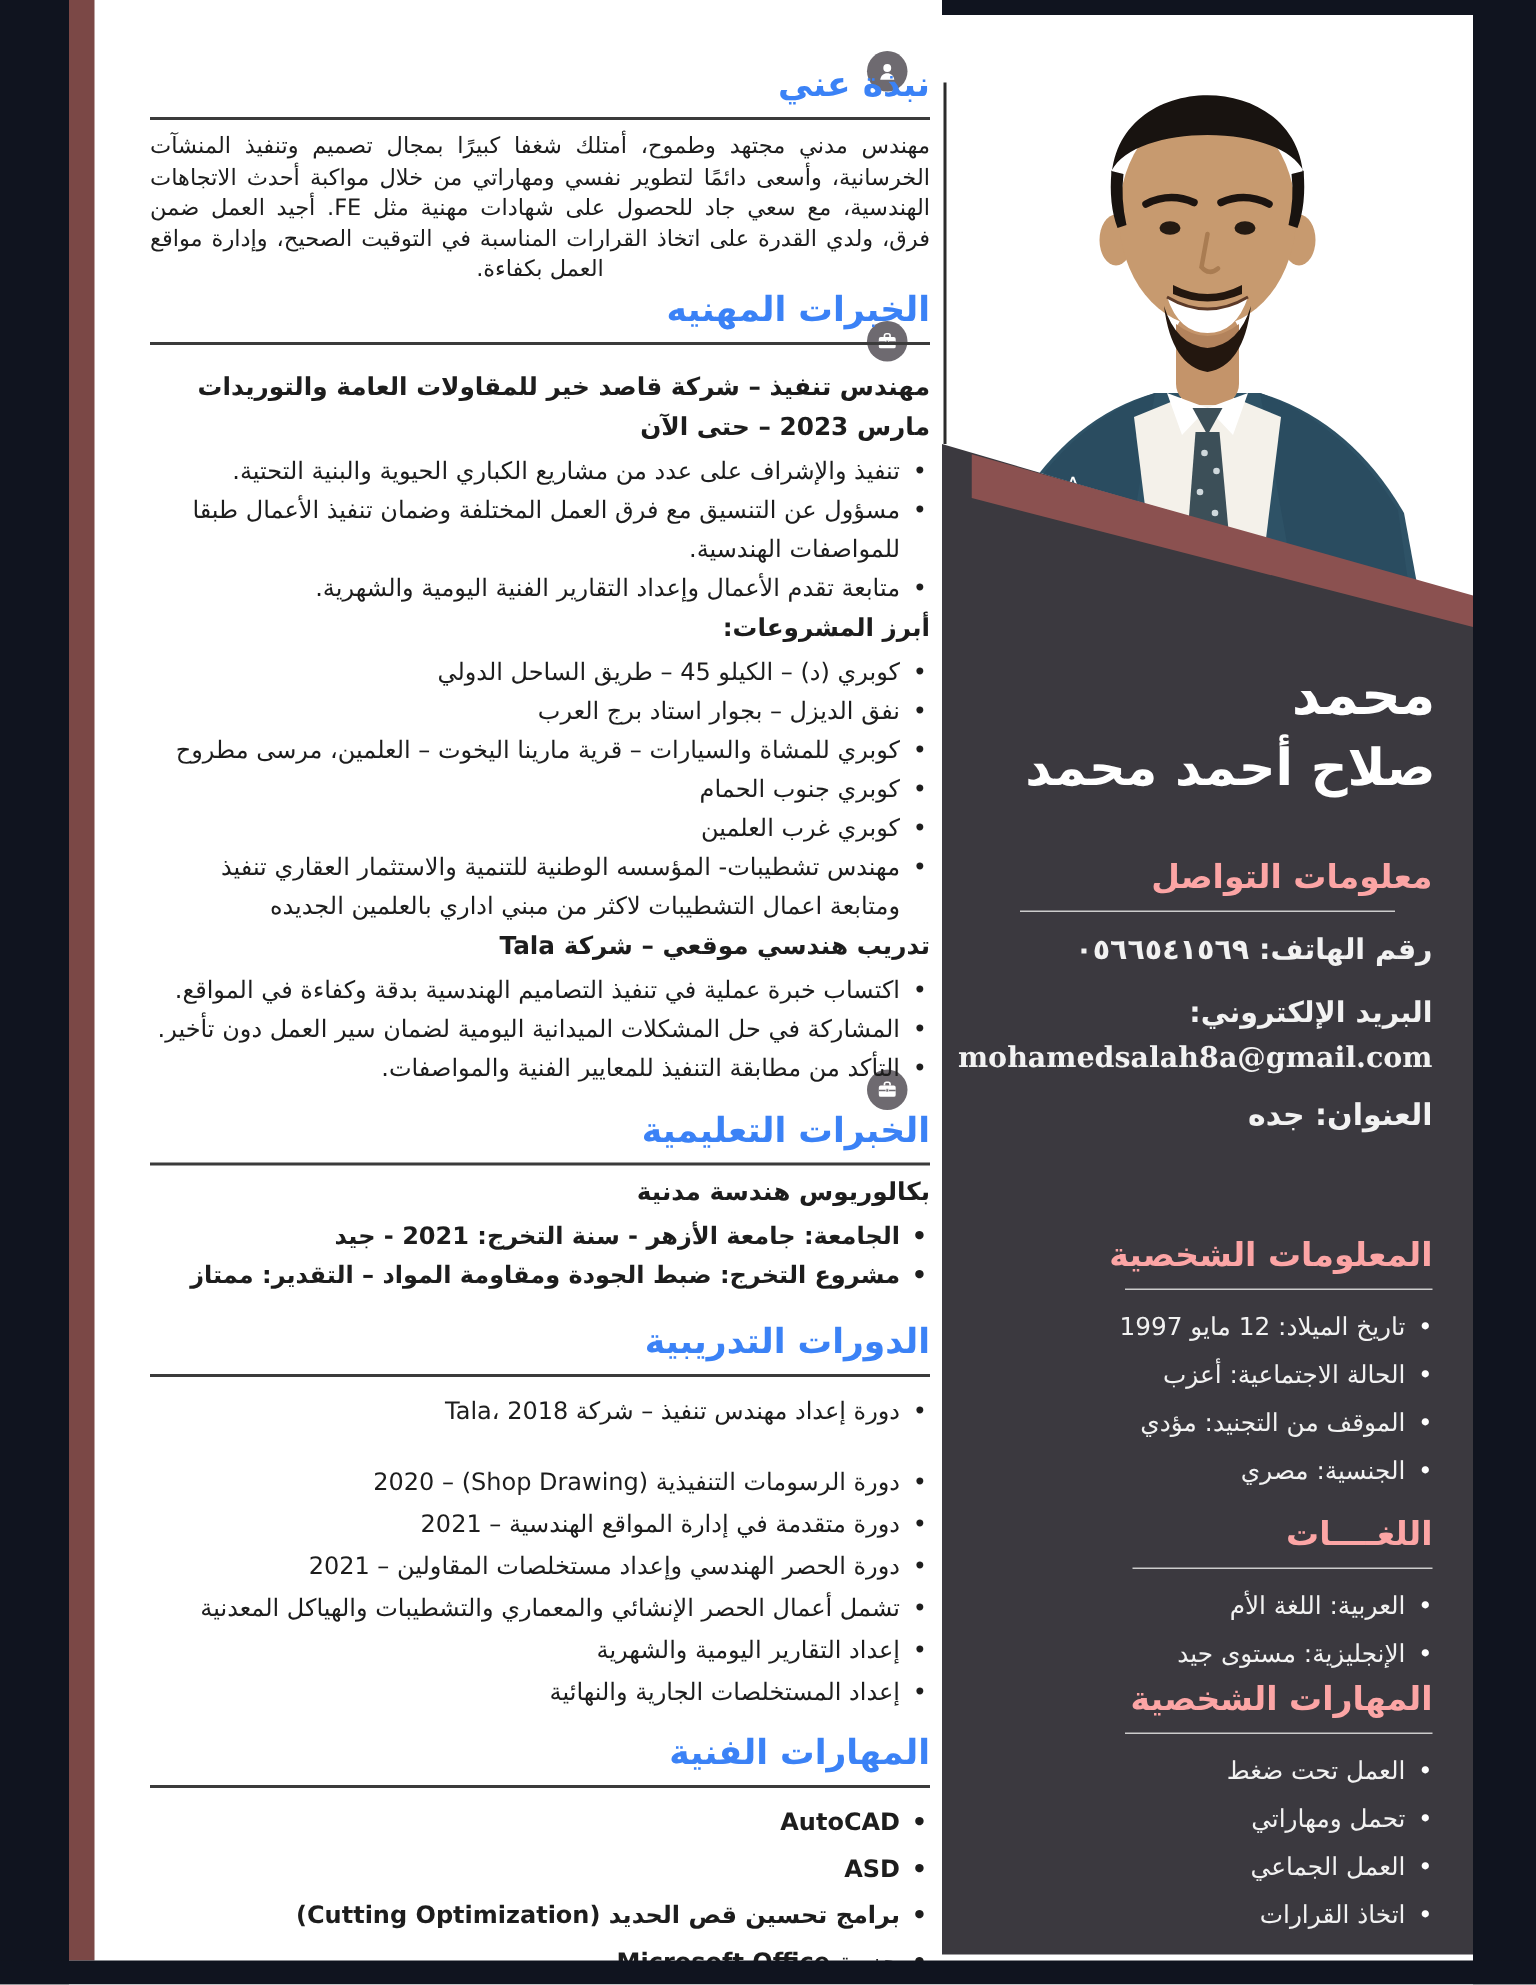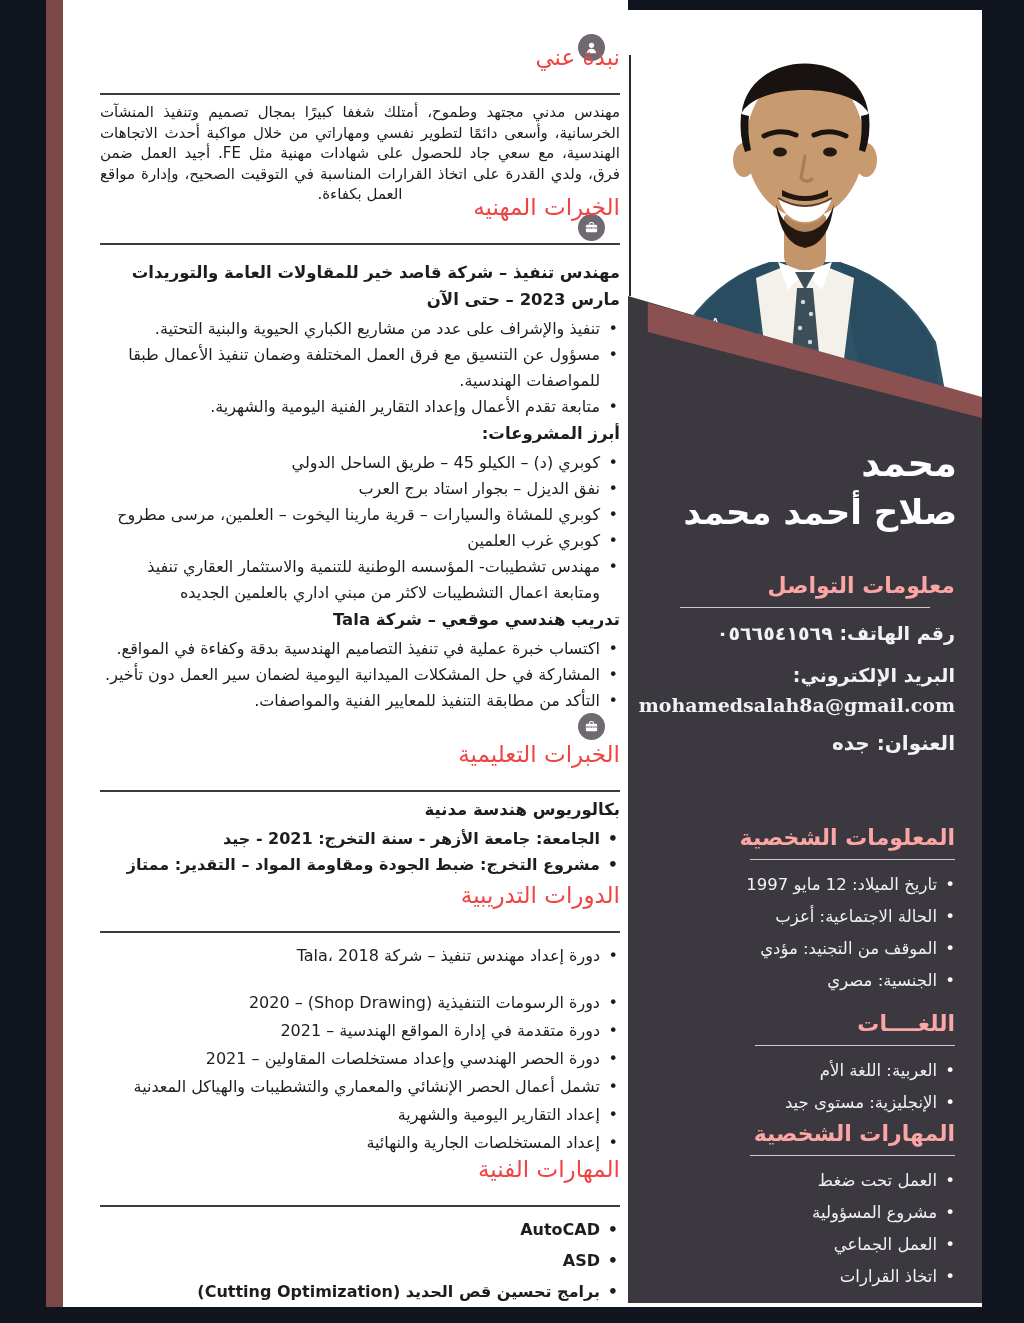--- a/index.html
+++ b/index.html
@@ -11,22 +11,22 @@
   .bar-left{left:0;top:0;width:46px;height:1323px;background:#10141f;}
   .stripe-maroon{left:46px;top:0;width:17px;height:1307px;background:#7b4846;}
   .bar-right{left:982px;top:0;width:42px;height:1323px;background:#10141f;}
   .bar-top-side{left:628px;top:0;width:396px;height:10px;background:#10141f;}
   .bar-bottom{left:0;top:1307px;width:1024px;height:16px;background:#10141f;}
   .vline{left:629px;top:55px;width:2px;height:241px;background:#2b2b2b;}
 
   
   .main{left:100px;top:0;width:520px;height:1307px;direction:rtl;color:#1d1d1d;}
   .sec{position:absolute;right:0;width:520px;}
-  h2.hd{margin:0;font-size:23px;line-height:34px;font-weight:normal;color:#ef4444;
-        border-bottom:2px solid #3b3b3b;padding-bottom:19px;text-align:right;}
+  h2.hd{margin:0;font-size:23px;line-height:34px;font-weight:bold;color:#3b82f6;
+        border-bottom:2px solid #3b3b3b;padding-bottom:4px;text-align:right;}
   .icon-badge{position:absolute;width:27px;height:27px;border-radius:50%;
               background:#6e6a70;display:flex;align-items:center;justify-content:center;}
   .about-p{margin:7px 0 0;font-size:15px;line-height:20.5px;font-weight:500;
            text-align:justify;text-align-last:center;}
   .b{font-weight:bold;}
   .line{font-size:16.5px;line-height:27px;margin-top:0;}
   ul.blt{list-style:none;margin:3px 0 0;padding:0;}
   ul.blt li{position:relative;padding-right:20px;font-size:16px;line-height:26px;text-align:right;}
   ul.blt li::before{content:"•";position:absolute;right:2px;top:0;}
   ul.gap li{margin-bottom:2px;}
@@ -98,20 +98,21 @@
     <li>تنفيذ والإشراف على عدد من مشاريع الكباري الحيوية والبنية التحتية.</li>
         <li>مسؤول عن التنسيق مع فرق العمل المختلفة وضمان تنفيذ الأعمال طبقا للمواصفات الهندسية.</li>
         <li>متابعة تقدم الأعمال وإعداد التقارير الفنية اليومية والشهرية.</li>
       </ul>
     <div class="line b">أبرز المشروعات:</div>
     <ul class="blt">
 
     <li>كوبري (د) – الكيلو 45 – طريق الساحل الدولي</li>
         <li>نفق الديزل – بجوار استاد برج العرب</li>
         <li>كوبري للمشاة والسيارات – قرية مارينا اليخوت – العلمين، مرسى مطروح</li>
+        <li>كوبري جنوب الحمام</li>
         <li>كوبري غرب العلمين</li>
         <li>مهندس تشطيبات- المؤسسه الوطنية للتنمية والاستثمار العقاري تنفيذ ومتابعة اعمال التشطيبات لاكثر من مبني اداري بالعلمين الجديده</li>
       </ul>
     <div class="line b">تدريب هندسي موقعي – شركة Tala</div>
     <ul class="blt">
 
     <li>اكتساب خبرة عملية في تنفيذ التصاميم الهندسية بدقة وكفاءة في المواقع.</li>
         <li>المشاركة في حل المشكلات الميدانية اليومية لضمان سير العمل دون تأخير.</li>
         <li>التأكد من مطابقة التنفيذ للمعايير الفنية والمواصفات.</li>
       </ul>
@@ -247,21 +248,21 @@
         <li>الإنجليزية: مستوى جيد</li>
       </ul>
   </div>
 
   <div class="sb" style="top:1108px;">
     <div class="shd">المهارات الشخصية</div>
     <div class="su" style="width:205px;margin-right:27px;margin-bottom:14px;"></div>
     <ul class="sblt">
 
     <li>العمل تحت ضغط</li>
-        <li>مشروع المسؤولية</li>
+        <li>تحمل ومهاراتي</li>
         <li>العمل الجماعي</li>
         <li>اتخاذ القرارات</li>
       </ul>
   </div>
 </div>
 
 <div class="abs vline"></div>
 <div class="abs bar-bottom"></div>
 
 </body></html>

